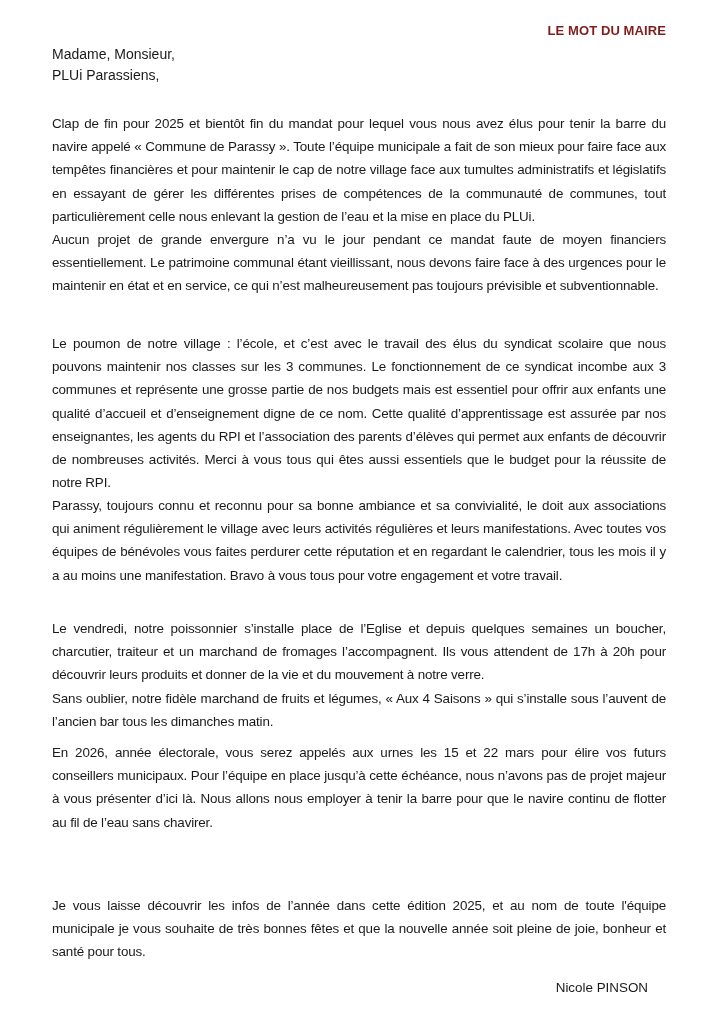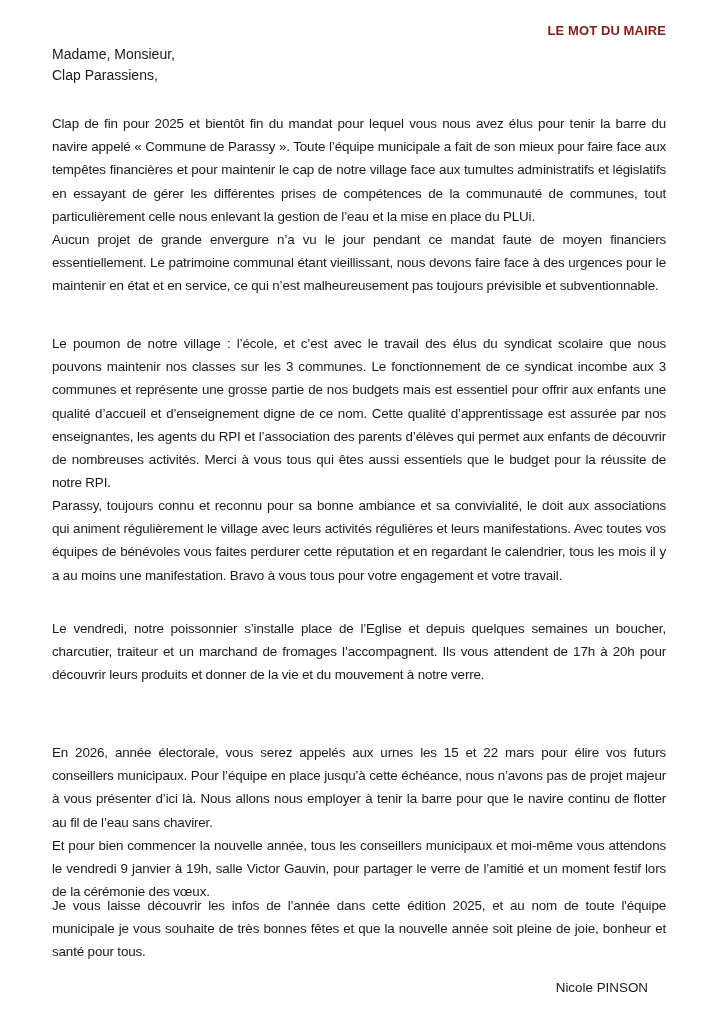--- a/index.html
+++ b/index.html
@@ -58,46 +58,46 @@
     }
   </style>
 </head>
 <body>
 
 <div>
   <div class="header-title">LE MOT DU MAIRE</div>
 
   <div class="salutation">
     <div>Madame, Monsieur,</div>
-    <div>Clap Parassiens,</div>
+    <div>PLUi Parassiens,</div>
   </div>
 
   <div class="body-text p1">
     <p>Clap de fin pour 2025 et bientôt fin du mandat pour lequel vous nous avez élus pour tenir la barre du navire appelé « Commune de Parassy ». Toute l’équipe municipale a fait de son mieux pour faire face aux tempêtes financières et pour maintenir le cap de notre village face aux tumultes administratifs et législatifs en essayant de gérer les différentes prises de compétences de la communauté de communes, tout particulièrement celle nous enlevant la gestion de l’eau et la mise en place du PLUi.</p>
   </div>
 
   <div class="body-text p2">
     <p>Aucun projet de grande envergure n’a vu le jour pendant ce mandat faute de moyen financiers essentiellement. Le patrimoine communal étant vieillissant, nous devons faire face à des urgences pour le maintenir en état et en service, ce qui n’est malheureusement pas toujours prévisible et subventionnable.</p>
   </div>
 
   <div class="body-text p3">
     <p>Le poumon de notre village : l’école, et c’est avec le travail des élus du syndicat scolaire que nous pouvons maintenir nos classes sur les 3 communes. Le fonctionnement de ce syndicat incombe aux 3 communes et représente une grosse partie de nos budgets mais est essentiel pour offrir aux enfants une qualité d’accueil et d’enseignement digne de ce nom. Cette qualité d’apprentissage est assurée par nos enseignantes, les agents du RPI et l’association des parents d’élèves qui permet aux enfants de découvrir de nombreuses activités. Merci à vous tous qui êtes aussi essentiels que le budget pour la réussite de notre RPI.</p>
   </div>
 
   <div class="body-text p4">
     <p>Parassy, toujours connu et reconnu pour sa bonne ambiance et sa convivialité, le doit aux associations qui animent régulièrement le village avec leurs activités régulières et leurs manifestations. Avec toutes vos équipes de bénévoles vous faites perdurer cette réputation et en regardant le calendrier, tous les mois il y a au moins une manifestation. Bravo à vous tous pour votre engagement et votre travail.</p>
   </div>
 
   <div class="body-text p5">
     <p>Le vendredi, notre poissonnier s’installe place de l’Eglise et depuis quelques semaines un boucher, charcutier, traiteur et un marchand de fromages l’accompagnent. Ils vous attendent de 17h à 20h pour découvrir leurs produits et donner de la vie et du mouvement à notre verre.</p>
+    <p>Sans oublier, notre fidèle marchand de fruits et légumes, « Aux 4 Saisons » qui s’installe sous l’auvent de l’ancien bar tous les dimanches matin.</p>
   </div>
 
   <div class="body-text p6">
     <p>En 2026, année électorale, vous serez appelés aux urnes les 15 et 22 mars pour élire vos futurs conseillers municipaux. Pour l’équipe en place jusqu’à cette échéance, nous n’avons pas de projet majeur à vous présenter d’ici là. Nous allons nous employer à tenir la barre pour que le navire continu de flotter au fil de l’eau sans chavirer.</p>
-    <p>Et pour bien commencer la nouvelle année, tous les conseillers municipaux et moi-même vous attendons le vendredi 9 janvier à 19h, salle Victor Gauvin, pour partager le verre de l’amitié et un moment festif lors de la cérémonie des vœux.</p>
   </div>
 
   <div class="body-text p7">
     <p>Je vous laisse découvrir les infos de l’année dans cette édition 2025, et au nom de toute l'équipe municipale je vous souhaite de très bonnes fêtes et que la nouvelle année soit pleine de joie, bonheur et santé pour tous.</p>
   </div>
 
   <div class="signature">Nicole PINSON</div>
 </div>
 
 </body></html>

